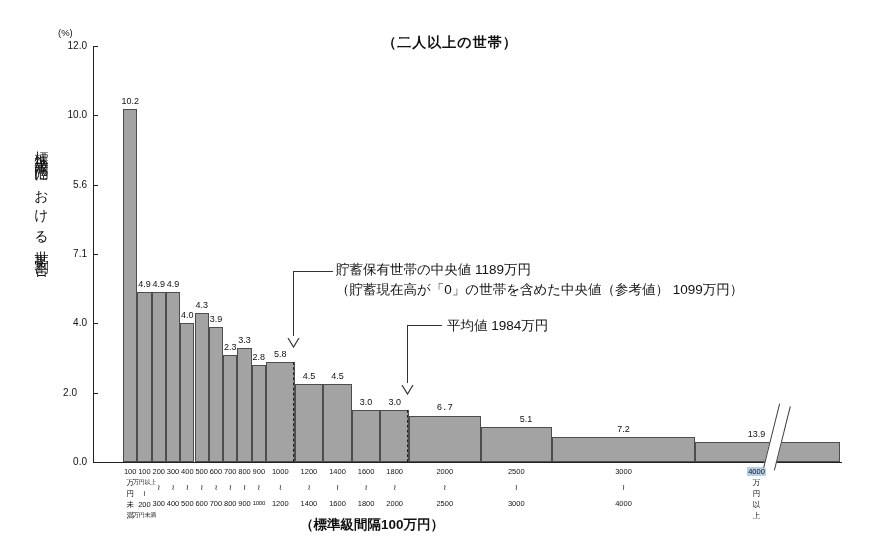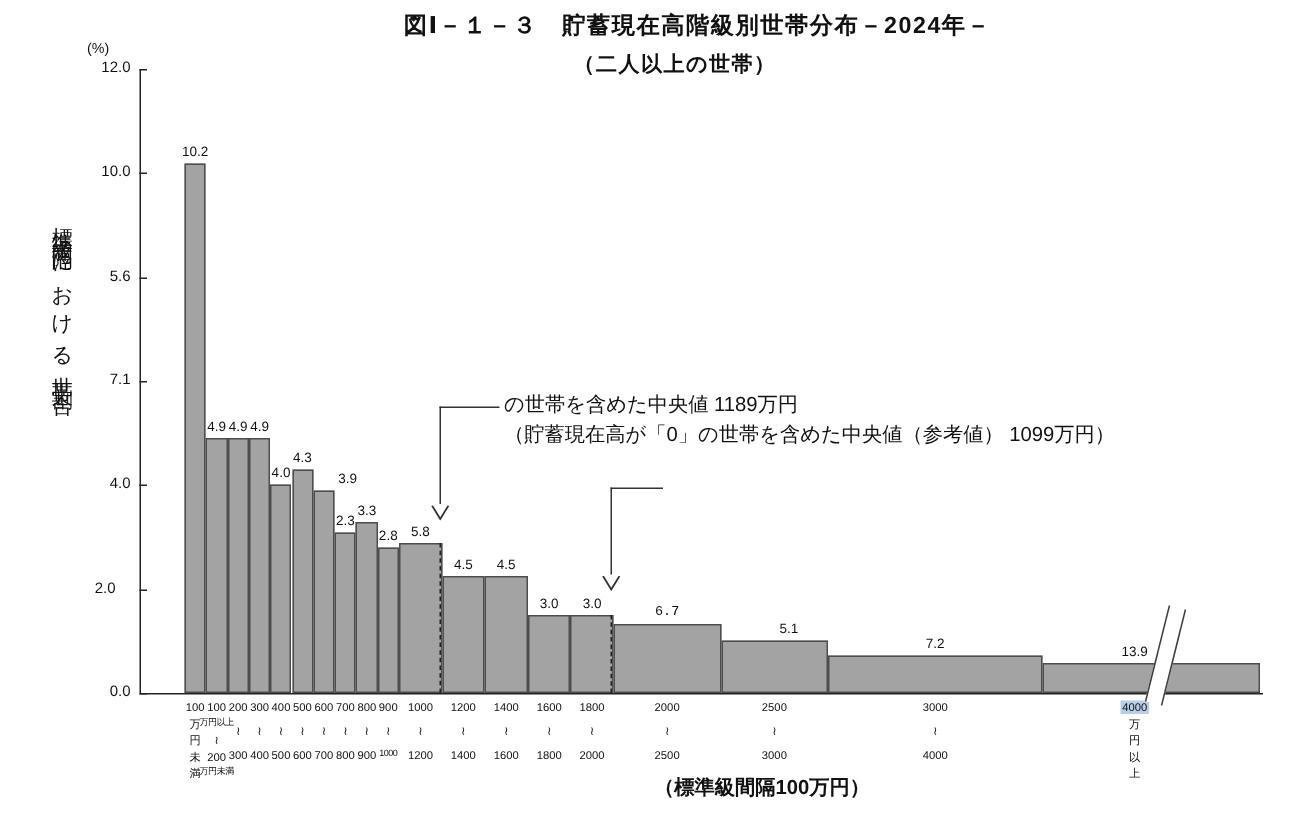--- a/index.html
+++ b/index.html
@@ -8,21 +8,21 @@
     position:relative;width:870px;height:549px;background:#fff;overflow:hidden;
     font-family:"Liberation Sans","DejaVu Sans",sans-serif;color:#111;
   }
   .title{position:absolute;top:7px;left:60px;right:0;text-align:center;
     font-size:15.5px;font-weight:bold;letter-spacing:1px;}
   .subtitle{position:absolute;top:34px;left:30px;right:0;text-align:center;
     font-size:14px;font-weight:bold;letter-spacing:1px;}
   .pct{position:absolute;left:58px;top:27px;font-size:9.5px;}
   .ytitle{position:absolute;left:33px;top:140px;writing-mode:vertical-rl;
     font-size:14px;letter-spacing:4px;font-weight:500;}
-  .caption{position:absolute;left:300px;top:516px;width:280px;text-align:right;
+  .caption{position:absolute;left:300px;top:516px;width:280px;text-align:left;
     font-size:13.5px;font-weight:bold;}
   .yaxis{position:absolute;left:93px;top:46px;height:416px;width:0;border-left:1.3px solid #222;}
   .xaxis{position:absolute;left:93px;top:462px;width:749px;height:0;border-top:1.3px solid #222;}
   .ytick{position:absolute;height:0;width:5px;border-top:1px solid #222;}
   .ylab{position:absolute;width:32px;text-align:right;font-size:10px;}
   .bar{position:absolute;background:#a3a3a3;border:1px solid #4d4d4d;}
   .vlab{position:absolute;width:44px;text-align:center;font-size:9px;color:#111;}
   .xlab{position:absolute;top:466px;width:60px;text-align:center;font-size:7.5px;line-height:11px;color:#111;}
   .xl-sq{line-height:21px;font-size:8px;}
   .xl-tiny{font-size:6px;letter-spacing:-0.3px;}
@@ -34,32 +34,32 @@
   .ann{position:absolute;font-size:13.5px;line-height:20px;white-space:nowrap;}
   .ann-median{left:336px;top:260px;}
   .ann-mean{left:447px;top:316px;}
   .break-mark{position:absolute;left:771px;top:404px;width:12px;height:66px;background:#fff;
     border-left:1.4px solid #3c3c3c;border-right:1.4px solid #3c3c3c;transform:rotate(14deg);z-index:5;}
 </style>
 </head>
 <body>
 
 <div id="canvas">
-  <div class="title">図Ⅰ－１－３　貯蓄現在高階級別世帯分布－2024年－</div>
   <div class="subtitle">（二人以上の世帯）</div>
   <div class="pct">(%)</div>
   <div class="ytitle">標準級間隔における世帯割合</div>
   <div class="yaxis"></div>
   <div class="xaxis"></div>
   <div class="caption">（標準級間隔100万円）</div>
 
   <div class="ann ann-median">
-    <div>の世帯を含めた中央値 1189万円</div>
+    <div>貯蓄保有世帯の中央値 1189万円</div>
     <div>（貯蓄現在高が「0」の世帯を含めた中央値（参考値） 1099万円）</div>
   </div>
+  <div class="ann ann-mean">平均値 1984万円</div>
 
   <div class="break-mark"></div>
 <div class="ytick" style="left: 93px; top: 462px;"></div>
     <div class="ylab" style="left: 55px; top: 456px;">0.0</div>
     <div class="ytick" style="left: 93px; top: 392.69px;"></div>
     <div class="ylab" style="left: 45px; top: 386.69px;">2.0</div>
     <div class="ytick" style="left: 93px; top: 323.38px;"></div>
     <div class="ylab" style="left: 55px; top: 317.38px;">4.0</div>
     <div class="ytick" style="left: 93px; top: 254.07px;"></div>
     <div class="ylab" style="left: 55px; top: 248.07px;">7.1</div>
@@ -109,21 +109,21 @@
       <div>500</div>
     </div>
     <div class="bar" style="left: 194.5px; top: 312.983px; width: 14.3px; height: 149.017px; background: rgb(163, 163, 163); border-color: rgb(77, 77, 77);"></div>
     <div class="vlab" style="left: 179.65px; top: 299.983px;">4.3</div>
     <div class="xlab" style="left: 171.65px;">
       <div>500</div>
       <div class="xl-sq">≀</div>
       <div>600</div>
     </div>
     <div class="bar" style="left: 208.8px; top: 326.846px; width: 14.3px; height: 135.155px; background: rgb(163, 163, 163); border-color: rgb(77, 77, 77);"></div>
-    <div class="vlab" style="left: 193.95px; top: 313.846px; text-align: right;">3.9</div>
+    <div class="vlab" style="left: 193.95px; top: 313.846px;">3.9</div>
     <div class="xlab" style="left: 185.95px;">
       <div>600</div>
       <div class="xl-sq">≀</div>
       <div>700</div>
     </div>
     <div class="bar" style="left: 223.1px; top: 354.57px; width: 14.3px; height: 107.43px; background: rgb(163, 163, 163); border-color: rgb(77, 77, 77);"></div>
     <div class="vlab" style="left: 208.25px; top: 341.57px;">2.3</div>
     <div class="xlab" style="left: 200.25px;">
       <div>700</div>
       <div class="xl-sq">≀</div>

